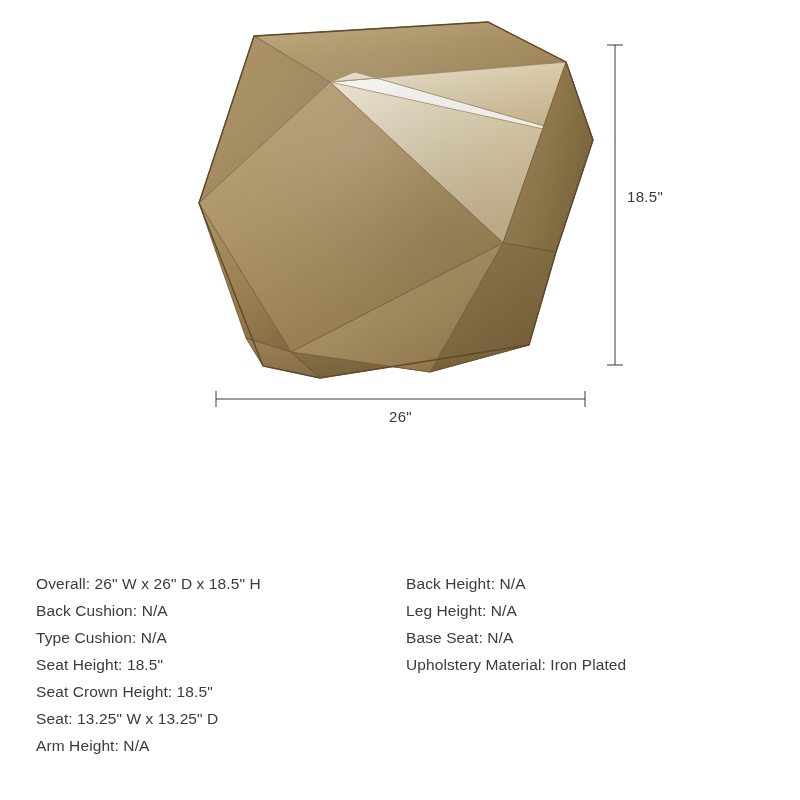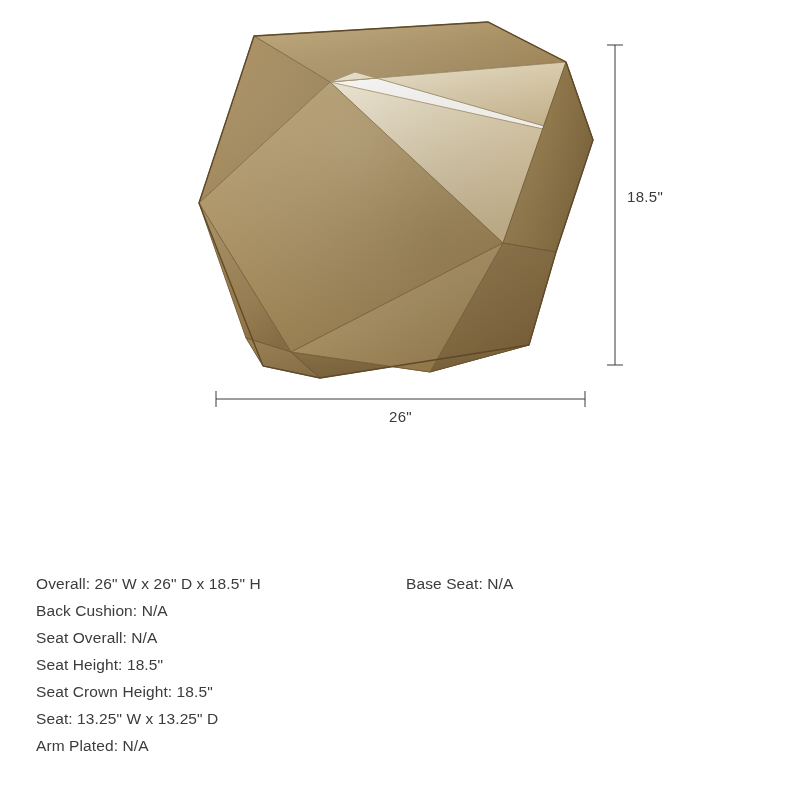--- a/index.html
+++ b/index.html
@@ -178,22 +178,25 @@
 
   <div class="dim-label" id="height-label">18.5"</div>
 
   <div class="dim-label" id="width-label">26"</div>
 </div>
 
 <div id="specs">
   <div class="spec-col" id="spec-col-left">
     <div class="spec-line">Overall: 26" W x 26" D x 18.5" H</div>
     <div class="spec-line">Back Cushion: N/A</div>
-    <div class="spec-line">Seat Overall: N/A</div>
+    <div class="spec-line">Type Cushion: N/A</div>
     <div class="spec-line">Seat Height: 18.5"</div>
     <div class="spec-line">Seat Crown Height: 18.5"</div>
     <div class="spec-line">Seat: 13.25" W x 13.25" D</div>
-    <div class="spec-line">Arm Plated: N/A</div>
+    <div class="spec-line">Arm Height: N/A</div>
   </div>
   <div class="spec-col" id="spec-col-right">
+    <div class="spec-line">Back Height: N/A</div>
+    <div class="spec-line">Leg Height: N/A</div>
     <div class="spec-line">Base Seat: N/A</div>
+    <div class="spec-line">Upholstery Material: Iron Plated</div>
   </div>
 </div>
 
 </body></html>

